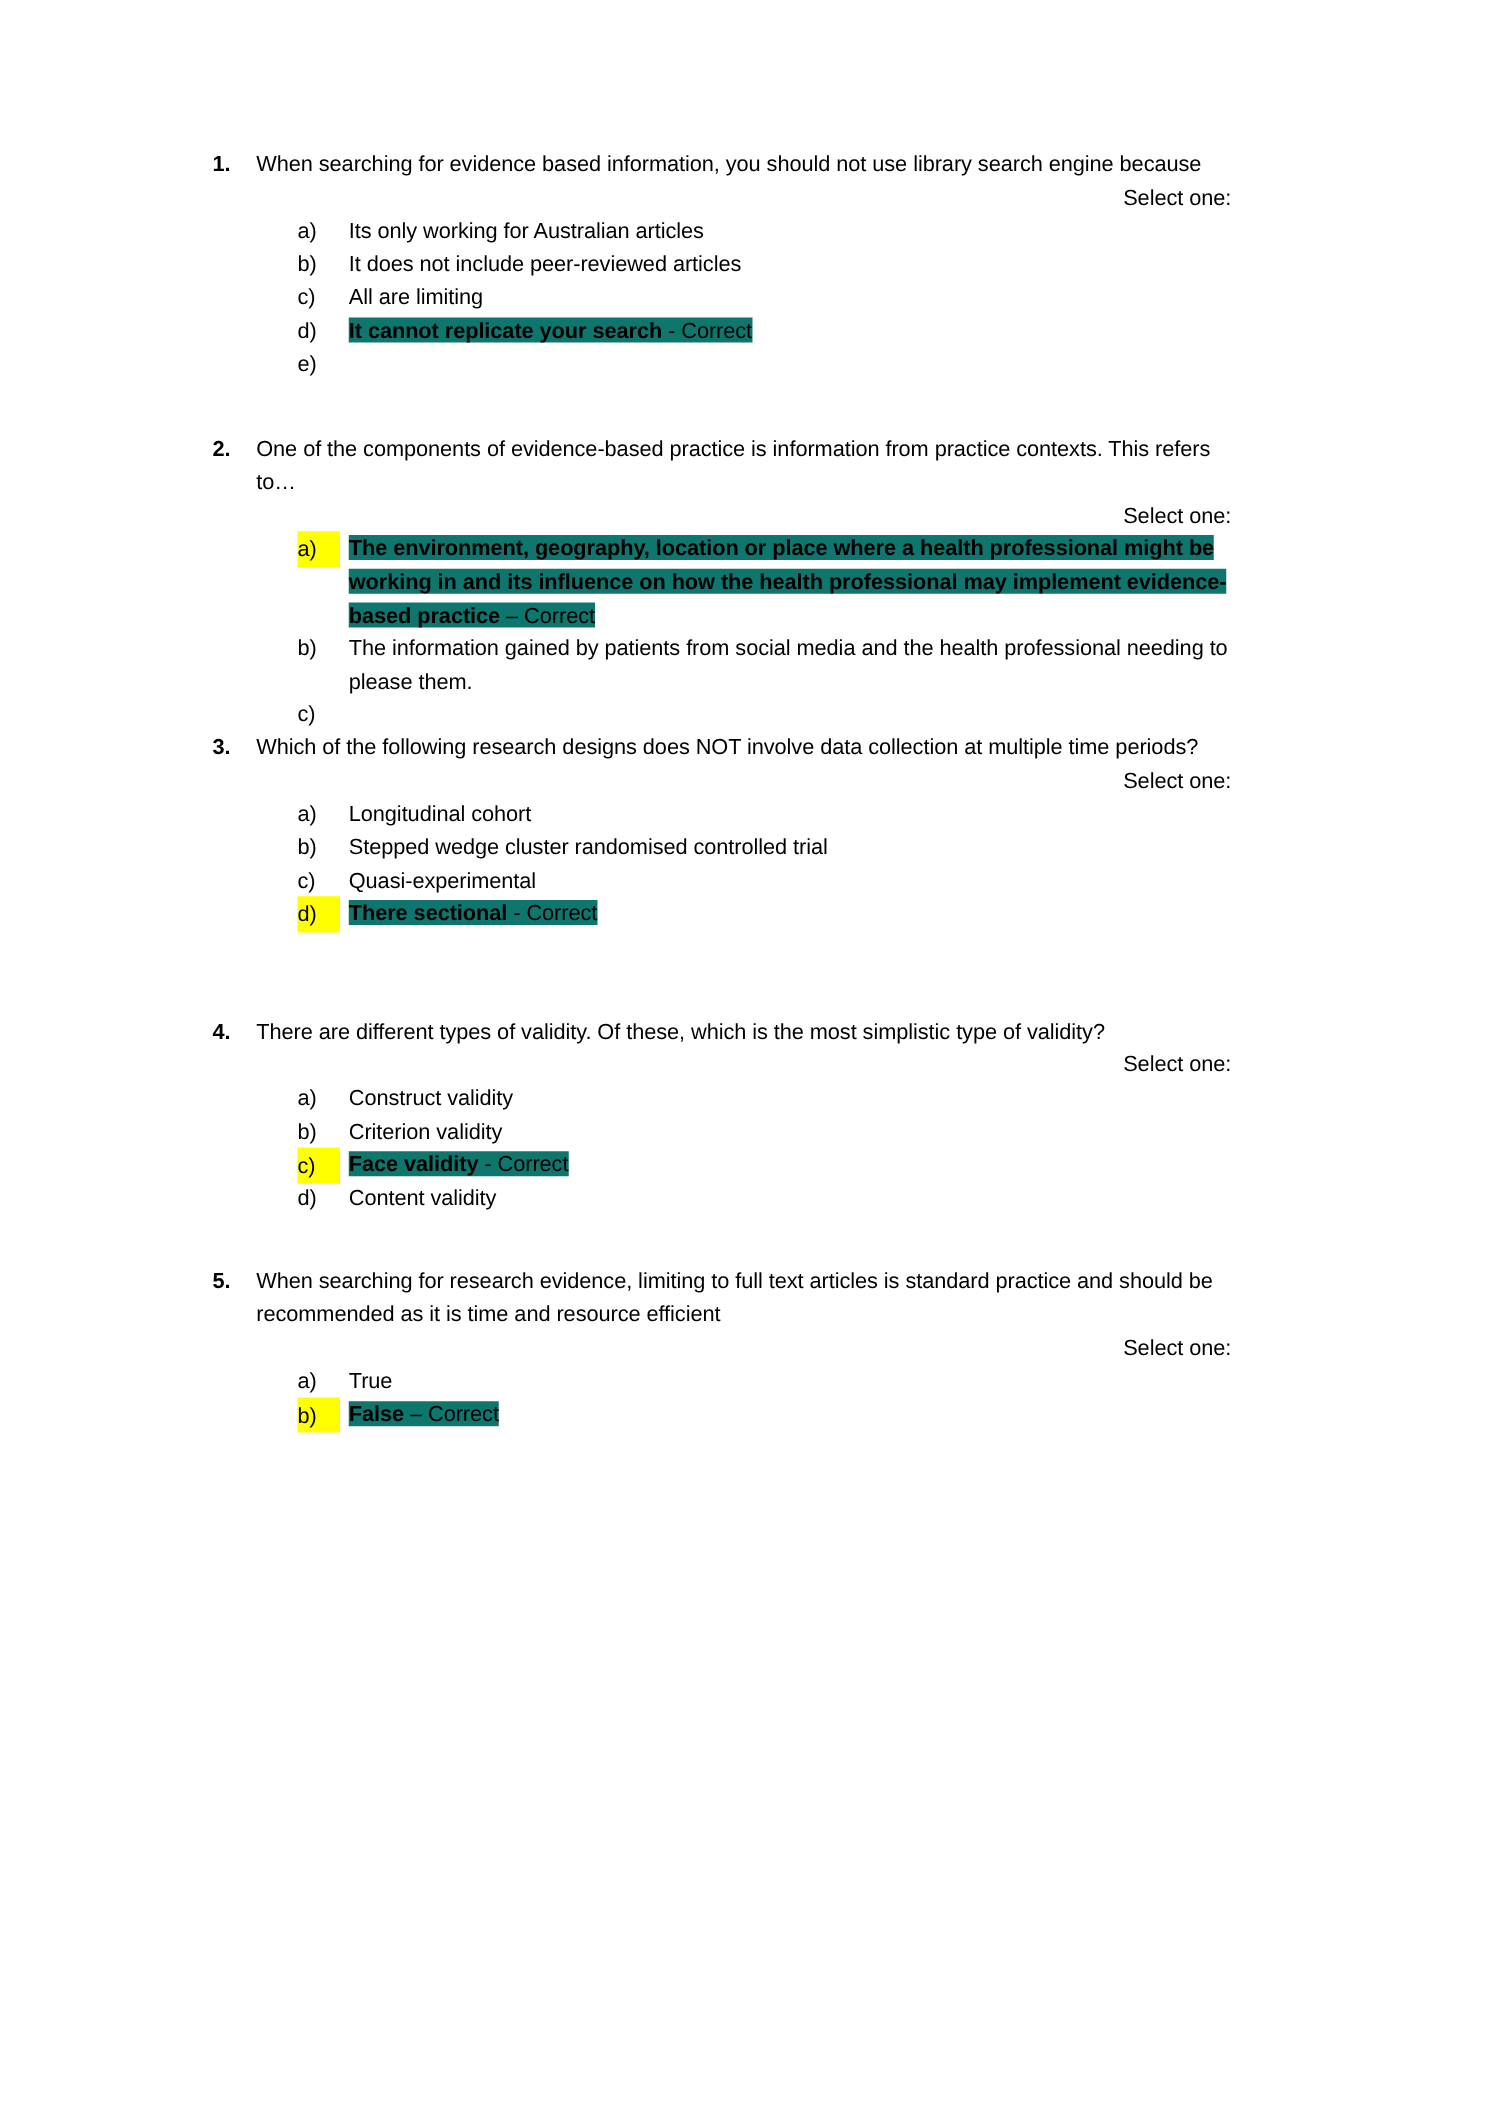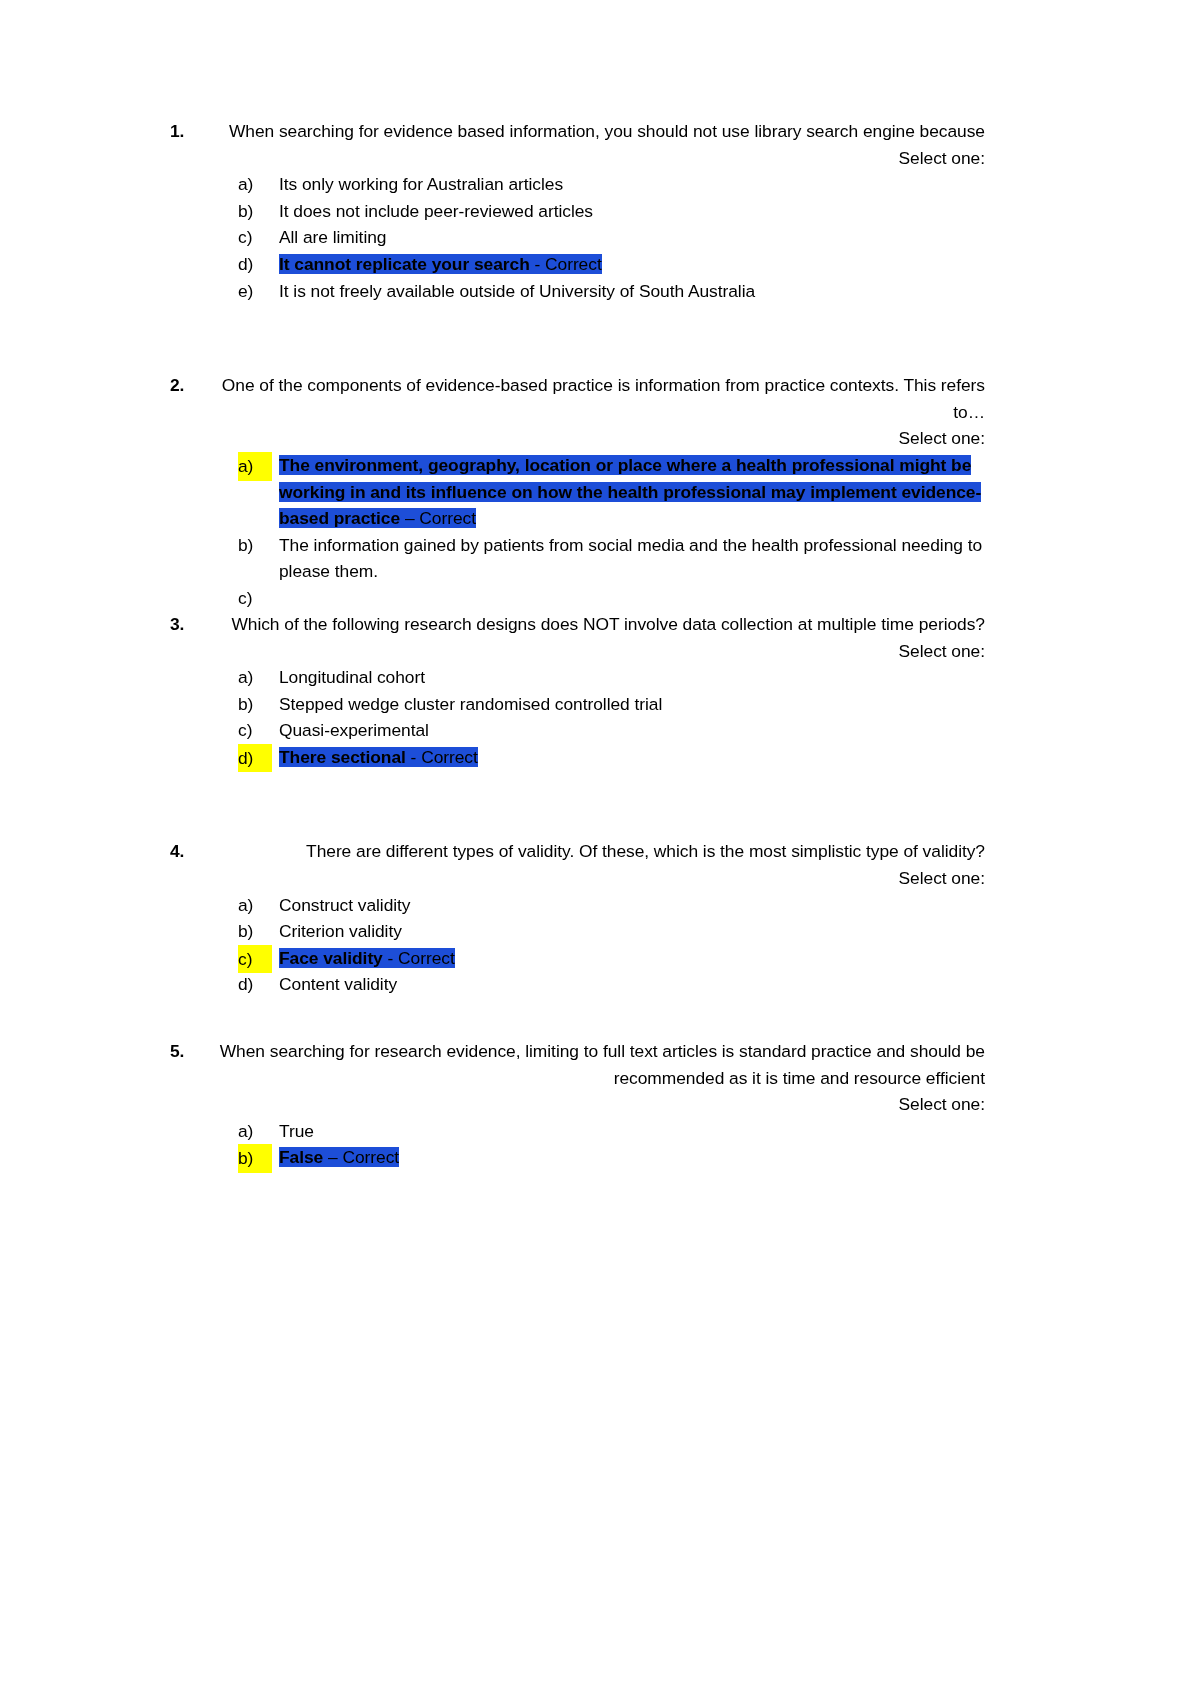--- a/index.html
+++ b/index.html
@@ -39,21 +39,21 @@
   }
   .q-number {
     position: absolute;
     left: 7px;
     top: 0;
     font-weight: bold;
     font-size: 17.4px;
   }
   .q-text {
     display: block;
-    text-align: right;
+    text-align: left;
   }
   .select-one {
     padding-left: 42px;
     display: block;
     text-align: right;
   }
 
   
   .options {
     list-style: none;
@@ -73,21 +73,21 @@
     text-align: left;
   }
   
   .option.marker-hl .opt-marker {
     background: #ffff00;
     padding: 1px 0 1px 0;
   }
   .opt-text { display: inline; }
 
   .hl {
-    background: #1d4ed8;
+    background: #0f766e;
     box-decoration-break: clone;
     -webkit-box-decoration-break: clone;
   }
   .b { font-weight: bold; }
 
   .gap-sm { height: 26px; }
   .gap-md { height: 40px; }
   .gap-xl { height: 68px; }
 </style>
 </head>
@@ -99,21 +99,21 @@
         <div class="q-head">
           <span class="q-number">1.</span>
           <span class="q-text">When searching for evidence based information, you should not use library search engine because</span>
         </div>
         <div class="select-one">Select one:</div>
         <ul class="options">
           <li class="option"><span class="opt-marker">a)</span><span class="opt-text">Its only working for Australian articles</span></li>
           <li class="option"><span class="opt-marker">b)</span><span class="opt-text">It does not include peer-reviewed articles</span></li>
           <li class="option"><span class="opt-marker">c)</span><span class="opt-text">All are limiting</span></li>
           <li class="option"><span class="opt-marker">d)</span><span class="opt-text"><span class="hl"><span class="b">It cannot replicate your search</span><span> - Correct</span></span></span></li>
-          <li class="option"><span class="opt-marker">e)</span><span class="opt-text">It is not freely available outside of University of South Australia</span></li>
+          <li class="option"><span class="opt-marker">e)</span></li>
         </ul>
       </div>
       <div class="gap-xl"></div>
       <div class="question">
         <div class="q-head">
           <span class="q-number">2.</span>
           <span class="q-text">One of the components of evidence-based practice is information from practice contexts. This refers to…</span>
         </div>
         <div class="select-one">Select one:</div>
         <ul class="options">

